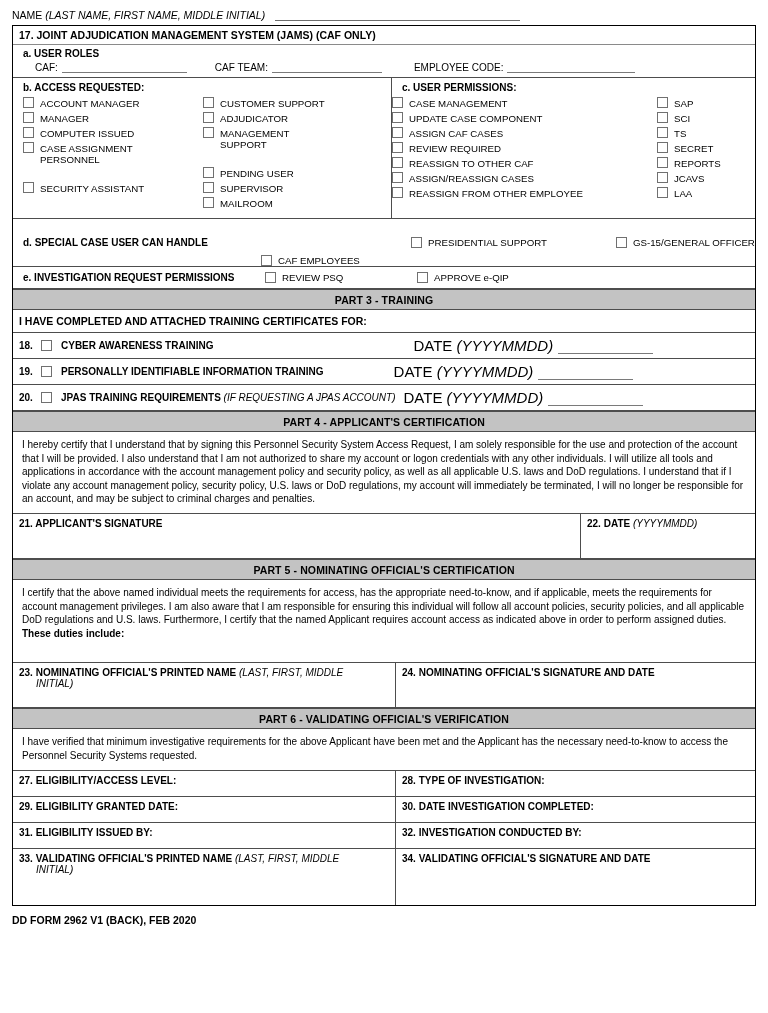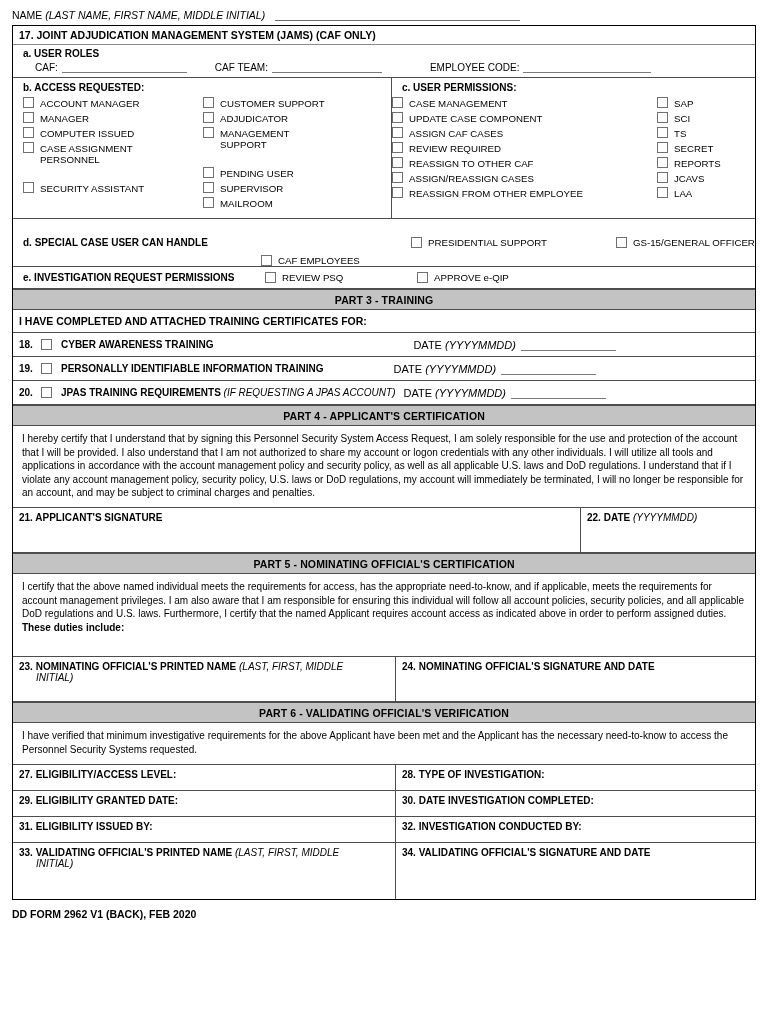--- a/index.html
+++ b/index.html
@@ -58,21 +58,21 @@
     display: flex; align-items: flex-end;
     font-size: 10px; padding: 1px 5px 4px 22px;
     border-bottom: 1.2px solid #4d4d4d;
   }
   .roles-line .fld { display: flex; align-items: flex-end; }
   .roles-line .fl-lbl { white-space: nowrap; }
   .roles-line .fl-rule { border-bottom: 1px solid #7a7a7a; height: 11px; margin-left: 4px; }
   .r1 .fl-rule { width: 125px; }
   .r2 { margin-left: 28px; }
   .r2 .fl-rule { width: 110px; }
-  .r3 { margin-left: 48px; text-align: right; }
+  .r3 { margin-left: 32px; text-align: right; }
   .r3 .fl-rule { width: 128px; }
 
   
   .twocol { display: flex; border-bottom: 1.2px solid #4d4d4d; }
   .col-left { width: 383px; border-right: 1.2px solid #4d4d4d; }
   .col-right { flex: 1; }
   .colhead {
     font-weight: bold; font-size: 10px;
     padding: 4px 5px 3px 10px;
   }
@@ -133,21 +133,21 @@
     border-bottom: 1.2px solid #4d4d4d;
     padding: 4px 4px 4px 6px;
     font-size: 10px;
     min-height: 24px;
   }
   .train-num { font-weight: bold; width: 22px; }
   .train-row .cb { margin-right: 9px; }
   .train-txt { font-weight: bold; }
   .train-txt i { font-style: italic; font-weight: normal; }
   .train-date { margin-left: auto; display: flex; align-items: flex-end; }
-  .train-date .dl { font-size: 11px; text-align: center; }
+  .train-date .dl { font-size: 15px; text-align: center; }
   .train-date .dl i { font-style: italic; }
   .train-date .rule { width: 95px; border-bottom: 1px solid #7a7a7a; height: 10px; margin-left: 5px; }
   .tr18 .train-date { margin-left: 0; position: relative; left: 200px; }
   .tr19 .train-date { margin-left: 0; position: relative; left: 70px; }
   .tr20 .train-date { margin-left: 8px; }
 
   
   .para {
     font-size: 10px;
     line-height: 13.6px;

